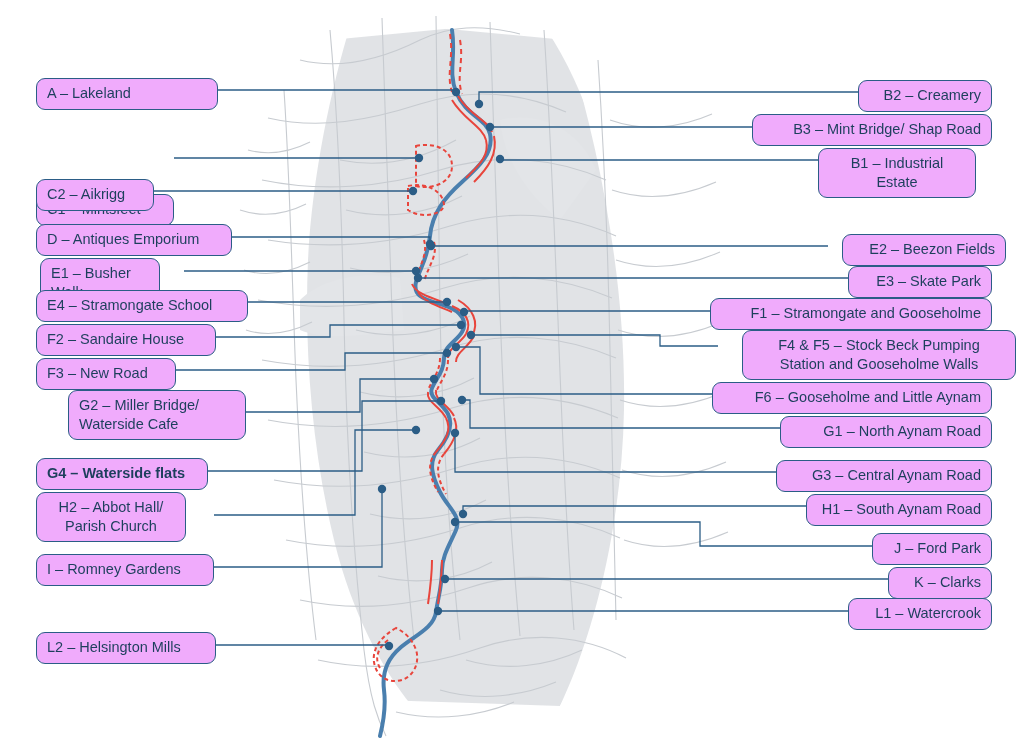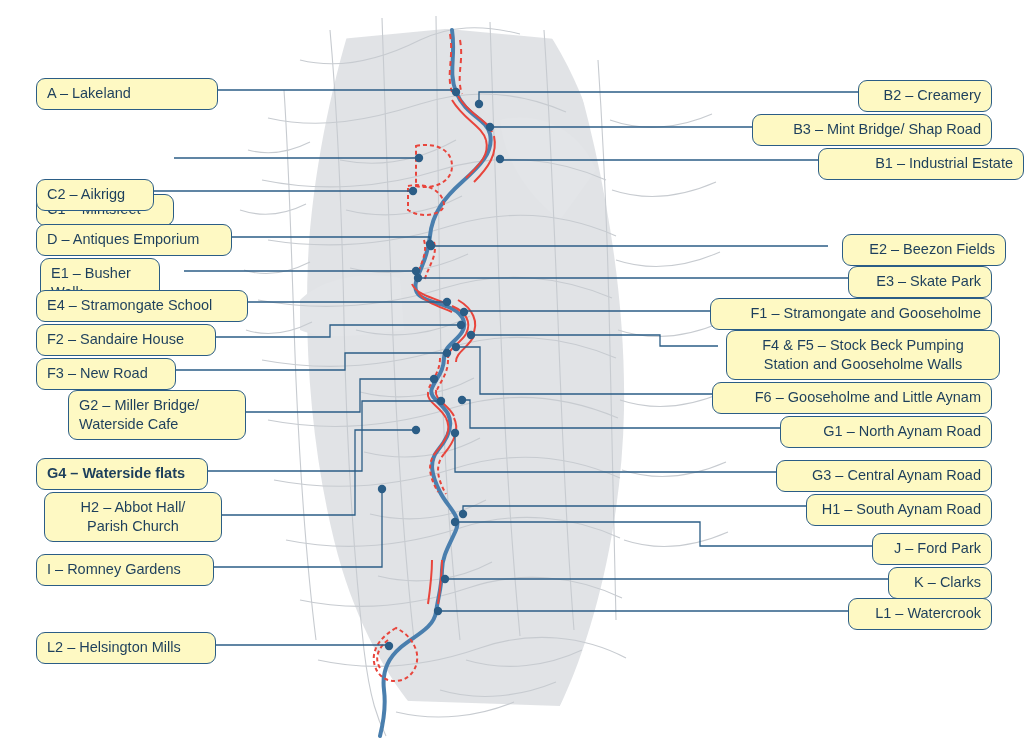--- a/index.html
+++ b/index.html
@@ -22,21 +22,21 @@
     left: 0;
     top: 0;
     width: 1024px;
     height: 742px;
   }
   .callout {
     position: absolute;
     box-sizing: border-box;
     border: 1.4px solid #2b5d86;
     border-radius: 9px;
-    background: #fef9c3;
+    background: #f0abfc;
     color: #1d3f5c;
     font-size: 14.5px;
     line-height: 1.28;
     padding: 5px 10px 6px 10px;
     white-space: pre-line;
     z-index: 5;
   }
   .callout.left {
     text-align: left;
   }
@@ -214,31 +214,31 @@
       <div class="callout left" style="left: 36px; top: 146px; width: 138px; margin-top: 48px;">C1 – Mintsfeet</div>
       <div class="callout left" style="left: 36px; top: 179px; width: 118px;">C2 – Aikrigg</div>
       <div class="callout left" style="left: 36px; top: 224px; width: 196px;">D – Antiques Emporium</div>
       <div class="callout left" style="left: 40px; top: 258px; width: 120px;">E1 – Busher Walk</div>
       <div class="callout left" style="left: 36px; top: 290px; width: 212px;">E4 – Stramongate School</div>
       <div class="callout left" style="left: 36px; top: 324px; width: 180px;">F2 – Sandaire House</div>
       <div class="callout left" style="left: 36px; top: 358px; width: 140px;">F3 – New Road</div>
       <div class="callout left" style="left: 36px; top: 390px; width: 178px; margin-left: 32px;">G2 – Miller Bridge/
 Waterside Cafe</div>
       <div class="callout left" style="left: 36px; top: 458px; width: 172px; font-weight: bold;">G4 – Waterside flats</div>
-      <div class="callout center" style="left: 36px; top: 492px; width: 178px; margin-left: 8px;">H2 – Abbot Hall/
+      <div class="callout center" style="left: 36px; top: 492px; width: 150px;">H2 – Abbot Hall/
 Parish Church</div>
       <div class="callout left" style="left: 36px; top: 554px; width: 178px;">I – Romney Gardens</div>
       <div class="callout left" style="left: 36px; top: 632px; width: 180px;">L2 – Helsington Mills</div>
       <div class="callout right" style="left: 858px; top: 80px; width: 134px;">B2 – Creamery</div>
       <div class="callout right" style="left: 752px; top: 114px; width: 240px;">B3 – Mint Bridge/ Shap Road</div>
-      <div class="callout right" style="left: 818px; top: 148px; width: 206px;">B1 – Industrial Estate</div>
+      <div class="callout right" style="left: 818px; top: 148px; width: 158px; text-align: center;">B1 – Industrial Estate</div>
       <div class="callout right" style="left: 828px; top: 234px; width: 164px; margin-left: 14px;">E2 – Beezon Fields</div>
       <div class="callout right" style="left: 848px; top: 266px; width: 144px;">E3 – Skate Park</div>
       <div class="callout right" style="left: 710px; top: 298px; width: 282px;">F1 – Stramongate and Gooseholme</div>
-      <div class="callout center" style="left: 726px; top: 330px; width: 274px;">F4 &amp; F5 – Stock Beck Pumping
+      <div class="callout center" style="left: 742px; top: 330px; width: 274px;">F4 &amp; F5 – Stock Beck Pumping
 Station and Gooseholme Walls</div>
       <div class="callout right" style="left: 712px; top: 382px; width: 280px;">F6 – Gooseholme and Little Aynam</div>
       <div class="callout right" style="left: 780px; top: 416px; width: 212px;">G1 – North Aynam Road</div>
       <div class="callout right" style="left: 776px; top: 460px; width: 216px;">G3 – Central Aynam Road</div>
       <div class="callout right" style="left: 806px; top: 494px; width: 186px;">H1 – South Aynam Road</div>
       <div class="callout right" style="left: 872px; top: 533px; width: 120px;">J – Ford Park</div>
       <div class="callout right" style="left: 888px; top: 567px; width: 104px;">K – Clarks</div>
       <div class="callout right" style="left: 848px; top: 598px; width: 144px;">L1 – Watercrook</div>
     </div>
 </div>

